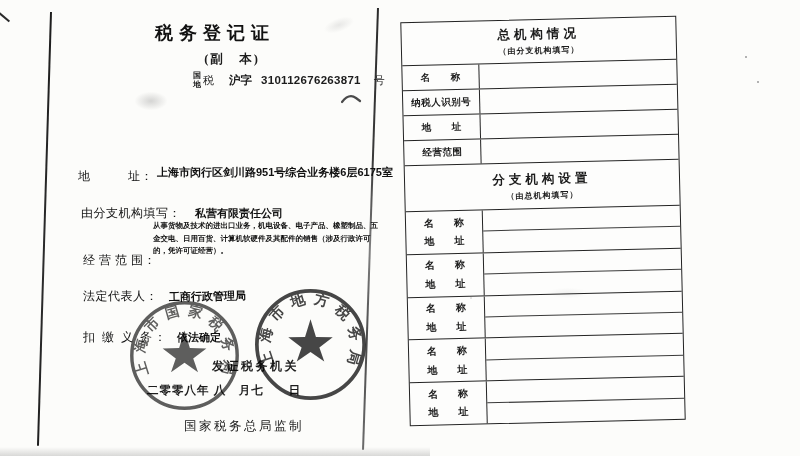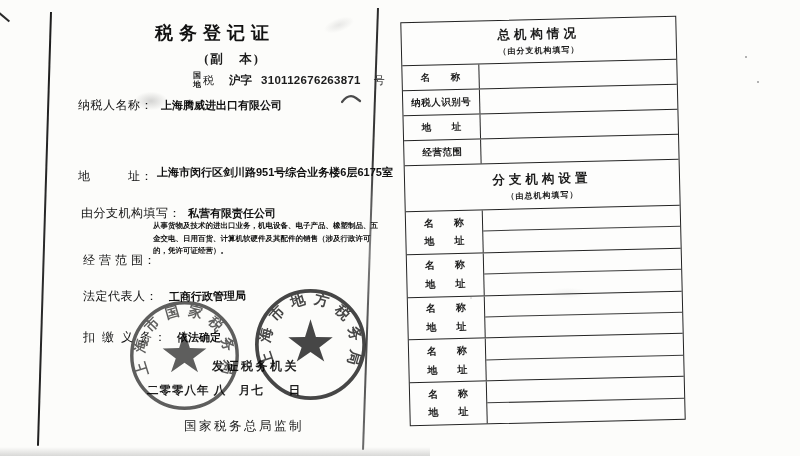--- a/index.html
+++ b/index.html
@@ -35,21 +35,21 @@
   .shui{font-size:11px;margin-left:2px;}
   .pref{font-size:11.5px;font-weight:bold;margin-left:15px;}
   .num{font-size:11.5px;font-weight:bold;margin-left:9px;font-family:"Liberation Sans",sans-serif;letter-spacing:.3px;}
   .suf{font-size:11px;margin-left:13px;}
   .field{position:absolute;white-space:nowrap;}
   .lab{font-size:12px;letter-spacing:.5px;color:#141414;}
   .val{font-family:"Liberation Sans",sans-serif;font-weight:700;font-size:11px;color:#111;}
   .f0{left:78px;top:95px;}  .f0 .val{margin-left:4px;}
   .f1{left:78px;top:132px;} .f1 .val{margin-left:7px;}
   .f2{left:78px;top:166px;} .f2 .val{display:inline-block;width:238px;white-space:normal;vertical-align:top;line-height:13px;}
-  .f3{left:81px;top:203px;} .f3 .val{margin-left:3px;}
+  .f3{left:81px;top:203px;} .f3 .val{margin-left:10px;}
   .f4{left:83px;top:250px;}
   .f4 .val{position:absolute;left:70px;top:-30px;width:225px;white-space:normal;font-size:7.5px;line-height:12.5px;letter-spacing:0;}
   .f5{left:83px;top:286px;} .f5 .val{margin-left:7px;display:inline-block;transform:rotate(-1.2deg);}
   .f6{left:83px;top:327px;} .f6 .lab{letter-spacing:2px;} .f6 .val{margin-left:5px;}
   .issuer{position:absolute;left:212px;top:358px;font-size:12px;letter-spacing:2.5px;font-weight:bold;}
   .date{position:absolute;left:147px;top:383px;font-size:11.5px;font-weight:700;
         font-family:"Liberation Sans",sans-serif;letter-spacing:1px;}
   .made{position:absolute;left:184px;top:418px;font-size:12.5px;letter-spacing:2.5px;}
   .stamp{position:absolute;mix-blend-mode:multiply;}
   .s1{left:127px;top:298px;width:115px;height:115px;opacity:.82;}
@@ -100,24 +100,20 @@
       <span class="stk">
         <span>国</span>
         <span>地</span>
       </span>
       <span class="shui">税</span>
       <span class="pref">沪字</span>
       <span class="num">310112676263871</span>
       <span class="suf">号</span>
     </div>
 
-    <div class="field f0">
-      <span class="lab">纳税人名称：</span>
-      <span class="val">上海腾威进出口有限公司</span>
-    </div>
     <div class="field f2">
       <span class="lab">地　　　址：</span>
       <span class="val">上海市闵行区剑川路951号综合业务楼6层6175室</span>
     </div>
     <div class="field f3">
       <span class="lab">由分支机构填写：</span>
       <span class="val">私营有限责任公司</span>
     </div>
     <div class="field f4">
       <span class="lab">经 营 范 围：</span>

